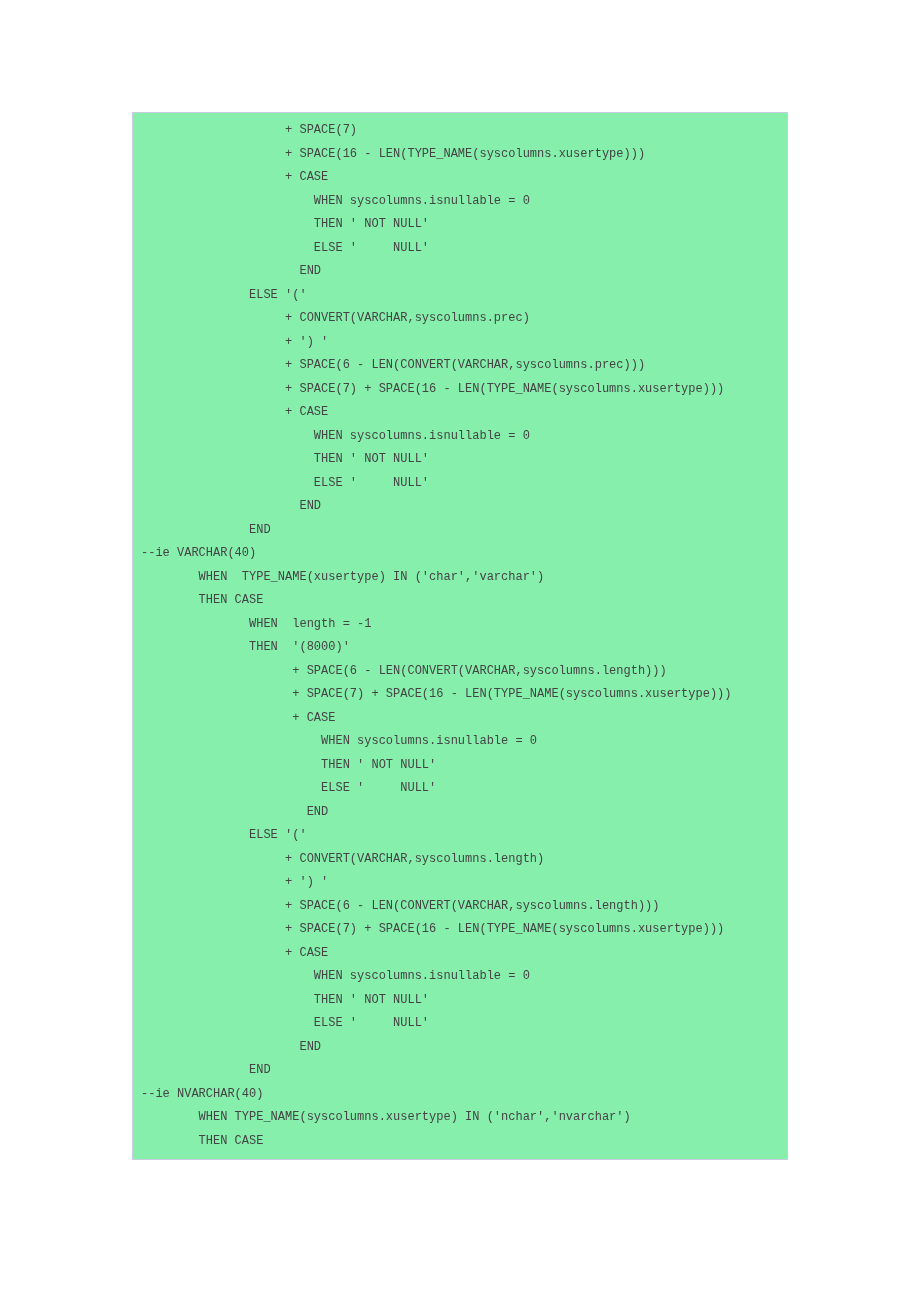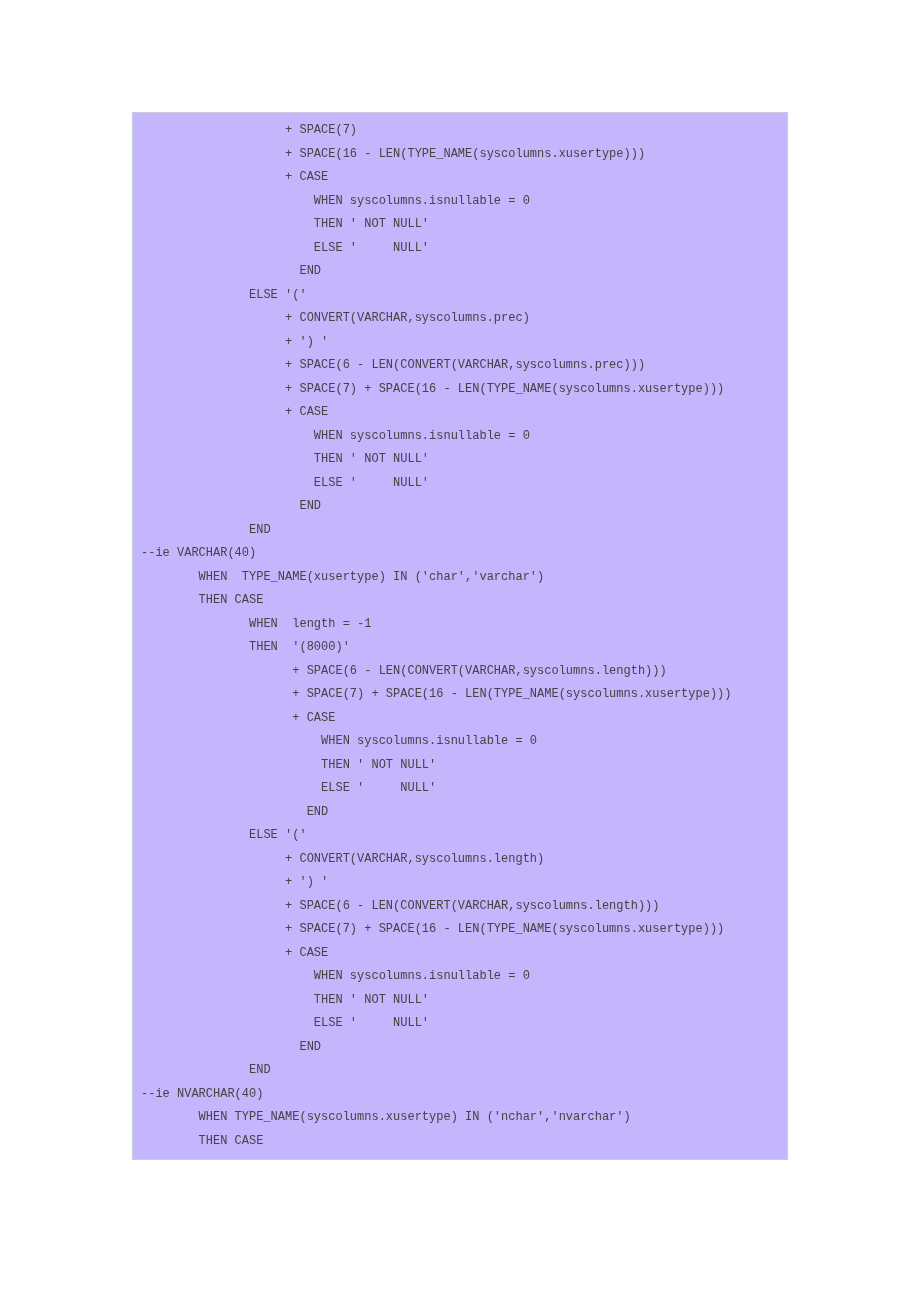--- a/index.html
+++ b/index.html
@@ -8,21 +8,21 @@
     background: #ffffff;
     font-family: "Courier New", Courier, monospace;
     font-size: 12px;
     color: #444;
     width: 920px;
   }
   .page {
     padding: 112px 132px 120px 132px;
   }
   .code-box {
-    background: #c4b5fd;
+    background: #86efac;
     border: 1px solid #c9cbe0;
     padding: 6px 8px;
     white-space: pre;
     line-height: 23.5px;
     overflow: hidden;
   }
 </style>
 </head>
 <body>
 

